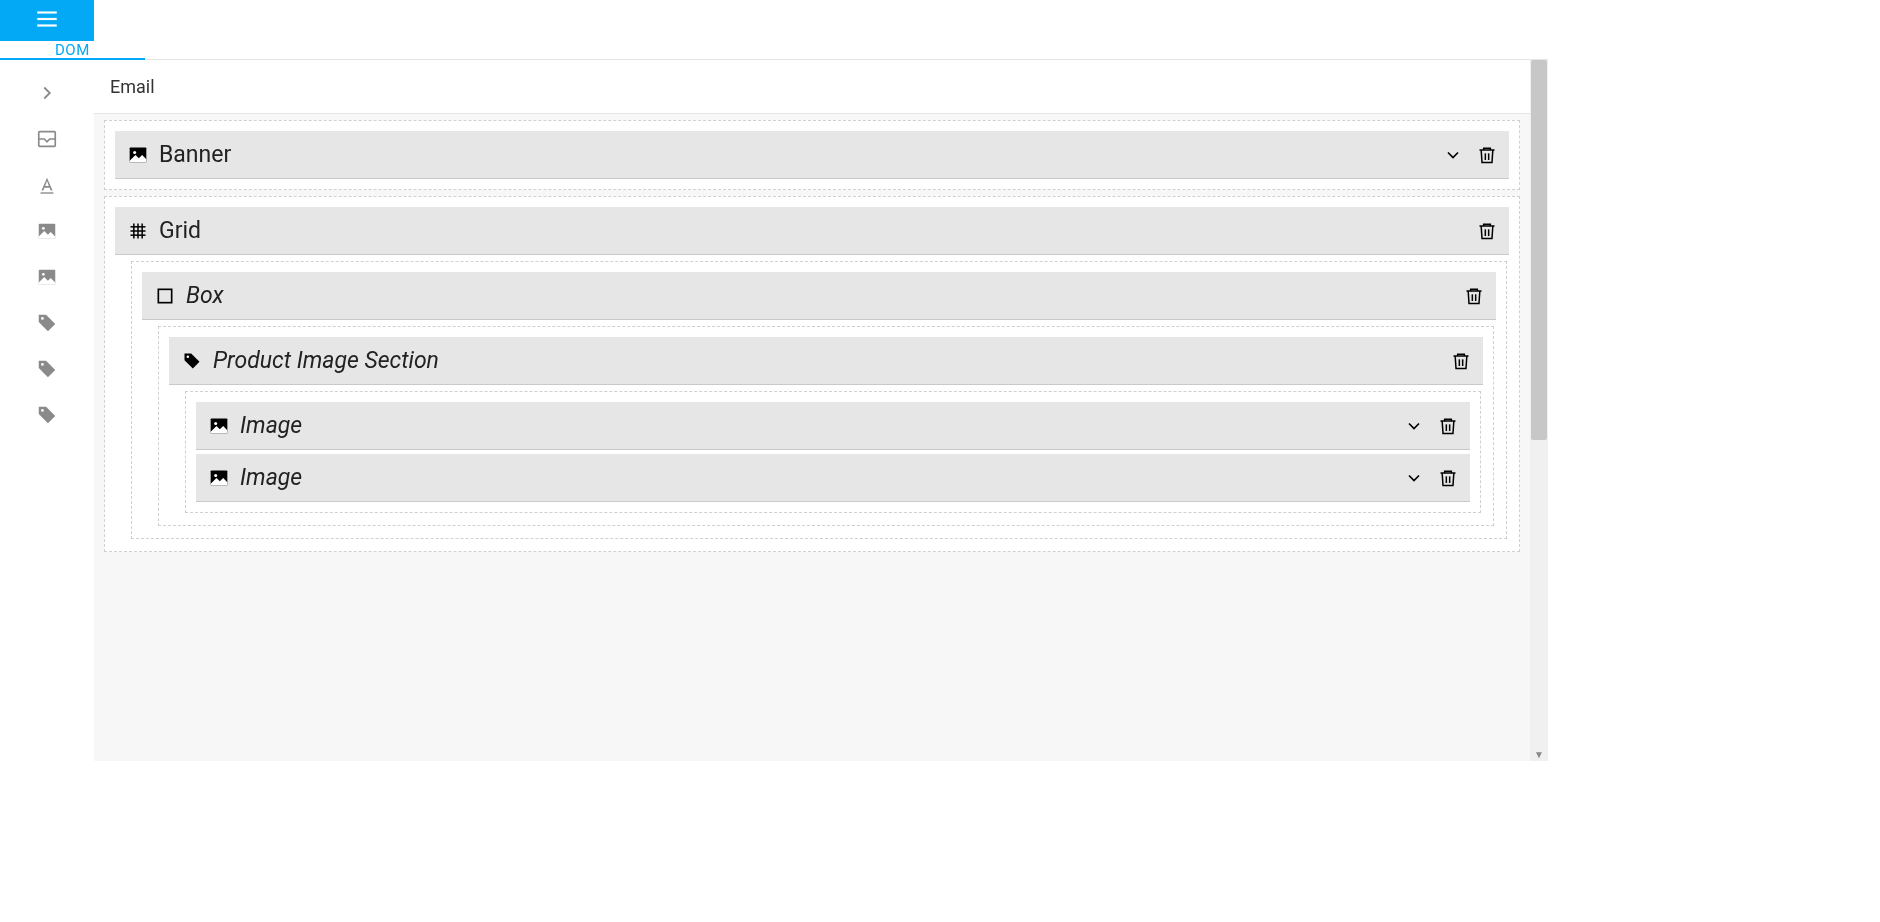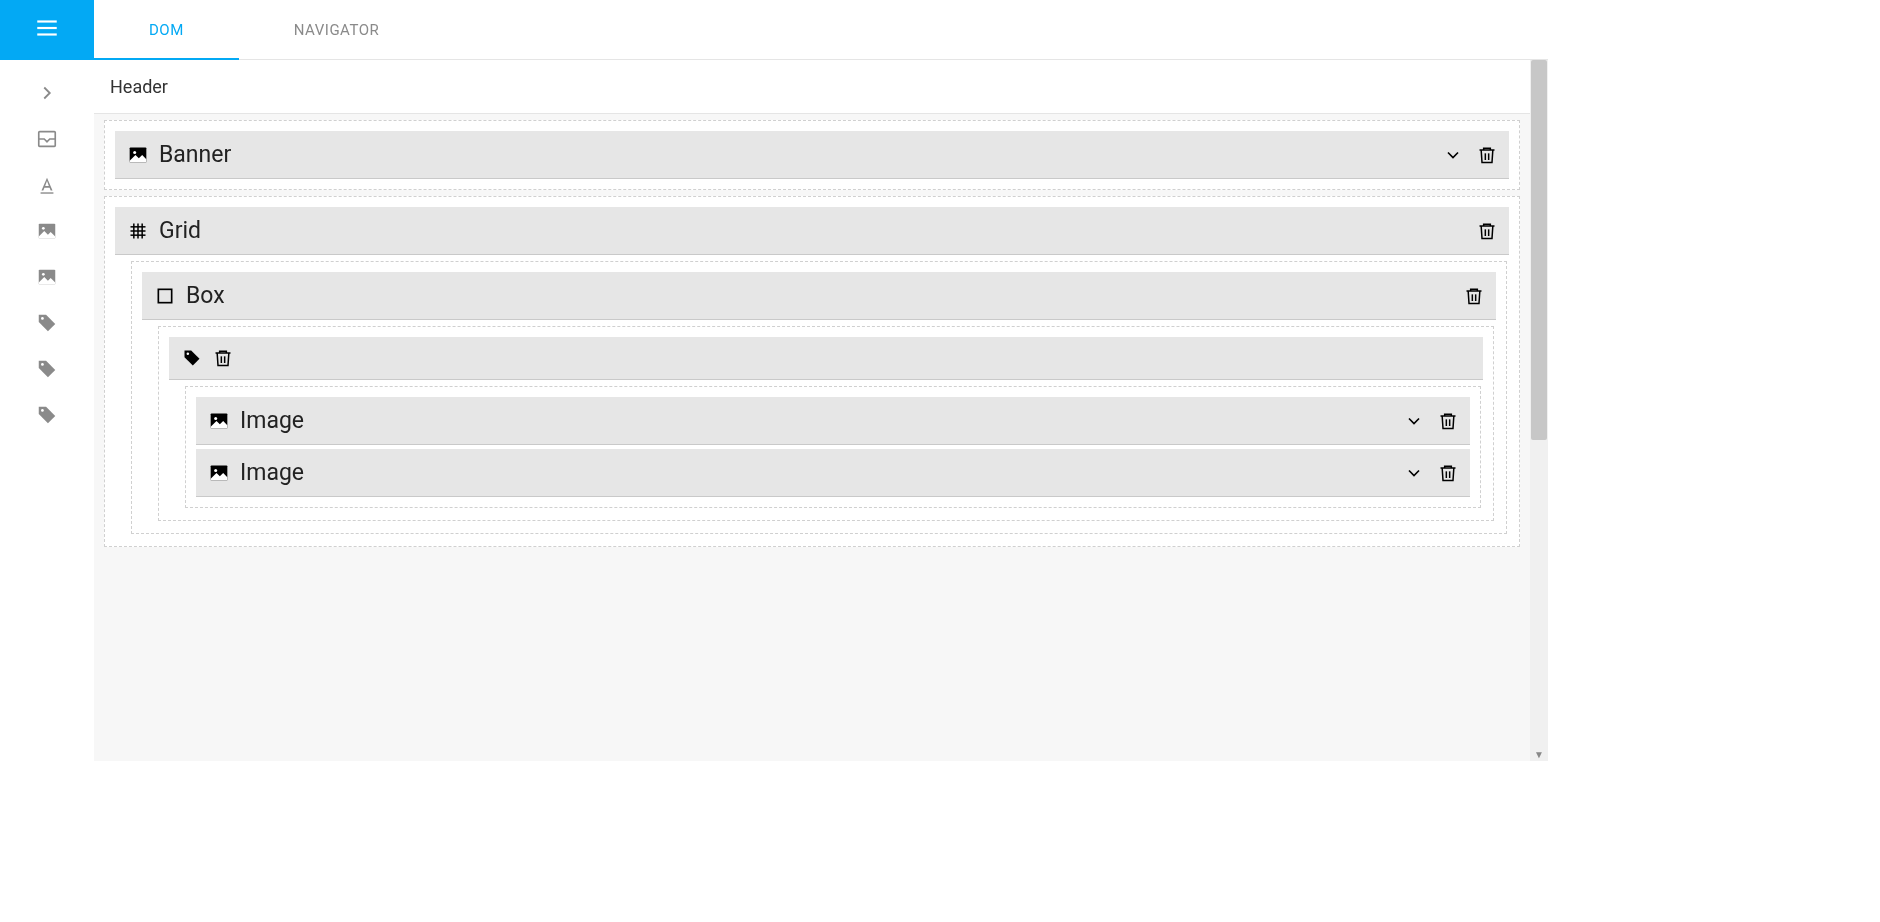--- a/index.html
+++ b/index.html
@@ -1,19 +1,19 @@
 <!DOCTYPE html>
 <html><head>
 <meta charset="utf-8">
 <style>
   * { box-sizing: border-box; margin: 0; padding: 0; }
   html, body { width: 100%; height: 100%; font-family: -apple-system, BlinkMacSystemFont, "Segoe UI", Roboto, Arial, sans-serif; background: #fff; }
   body { display: flex; flex-direction: column; height: 761px; width: 1548px; }
 
-  .topbar { display: flex; height: 60px; border-bottom: 1px solid #e5e5e5; }
+  .topbar { display: flex; height: 60px; border-bottom: 1px solid #e5e5e5; flex-direction: column; }
   .hamburger-btn { width: 94px; height: 60px; background: #03a9f4; display: flex; align-items: center; justify-content: center; cursor: pointer; }
   .hamburger-btn svg { width: 26px; height: 26px; }
   .tabs { display: flex; flex: 1; }
   .tab { display: flex; align-items: center; justify-content: center; padding: 0 55px; font-size: 15px; color: #8a8a8a; cursor: pointer; position: relative; letter-spacing: 0.5px; }
   .tab.active { color: #03a9f4; }
   .tab.active::after { content: ""; position: absolute; left: 0; right: 0; bottom: -1px; height: 2px; background: #03a9f4; }
 
   .main { flex: 1; display: flex; min-height: 0; }
   .left-rail { width: 94px; background: #fff; display: flex; flex-direction: column; align-items: center; padding-top: 20px; gap: 20px; }
   .rail-icon { width: 26px; height: 26px; display: flex; align-items: center; justify-content: center; color: #8a8a8a; cursor: pointer; }
@@ -25,21 +25,21 @@
   .dashed-wrap { border: 1px dashed #d0d0d0; margin: 6px 10px; padding: 6px; background: #fff; }
   .dashed-inner { border: 1px dashed #d0d0d0; margin: 6px; padding: 6px; background: #fff; }
 
   .node { background: #e6e6e6; display: flex; align-items: center; padding: 10px 12px; margin: 4px; border-bottom: 1px solid #c9c9c9; }
   .node .node-icon { width: 22px; height: 22px; margin-right: 10px; display: flex; align-items: center; justify-content: center; }
   .node .node-icon svg { width: 20px; height: 20px; }
   .node .node-label { font-size: 23px; color: #222; flex: 1; }
   .node .node-actions { display: flex; align-items: center; gap: 14px; }
   .node .chev, .node .trash { cursor: pointer; display: flex; align-items: center; justify-content: center; }
   .node .chev svg, .node .trash svg { width: 20px; height: 20px; }
-  .indent-2 { margin-left: 20px; }
+  .indent-2 { margin-left: 20px; font-style: italic; }
 
   .scroll-rail { width: 18px; background: #f0f0f0; position: relative; }
   .scroll-thumb { position: absolute; top: 0; left: 1px; right: 1px; height: 380px; background: #c7c7c7; border-radius: 2px; }
   .scroll-arrow { position: absolute; left: 0; right: 0; height: 14px; display:flex; align-items:center; justify-content:center; color:#888; font-size:10px; }
   .scroll-arrow.top { top: 0; }
   .scroll-arrow.bottom { bottom: 0; }
 </style>
 </head>
 <body>
 
@@ -50,23 +50,20 @@
           <line x1="3" y1="6" x2="21" y2="6"></line>
           <line x1="3" y1="12" x2="21" y2="12"></line>
           <line x1="3" y1="18" x2="21" y2="18"></line>
         </svg>
     </span>
   </div>
   <div class="tabs">
     <div class="tab active">
       <span>DOM</span>
     </div>
-    <div class="tab">
-      <span>NAVIGATOR</span>
-    </div>
   </div>
 </div>
 
 <div class="main">
 
   <div class="left-rail">
     <div class="rail-icon">
       <svg viewBox="0 0 24 24" fill="none" stroke="#8a8a8a" stroke-width="2">
           <polyline points="9 18 15 12 9 6"></polyline>
         </svg>
@@ -113,21 +110,21 @@
       <svg viewBox="0 0 24 24" fill="#8a8a8a">
           <path d="M3 3 H11 L21 13 L13 21 L3 11 Z"></path>
           <circle cx="7" cy="7" r="1.5" fill="#fff"></circle>
         </svg>
     </div>
   </div>
 
   <div class="content-wrap">
     <div class="content">
 
-      <div class="section-title">Header</div>
+      <div class="section-title">Email</div>
 
       <div class="dashed-wrap">
         <div class="node">
           <span class="node-icon">
             <svg viewBox="0 0 24 24" fill="#000">
                 <rect x="2" y="3" width="20" height="18" rx="1"></rect>
                 <circle cx="8" cy="9" r="1.8" fill="#fff"></circle>
                 <path d="M2 19 L9 12 L13 16 L17 12 L22 17 V21 H2 Z" fill="#fff"></path>
               </svg>
           </span>
@@ -203,20 +200,21 @@
 
           <div class="dashed-inner indent-2">
 
             <div class="node">
               <span class="node-icon">
                 <svg viewBox="0 0 24 24" fill="#000">
                     <path d="M3 3 H11 L21 13 L13 21 L3 11 Z"></path>
                     <circle cx="7" cy="7" r="1.5" fill="#fff"></circle>
                   </svg>
               </span>
+              <span class="node-label">Product Image Section</span>
               <div class="node-actions">
                 <span class="trash">
                   <svg viewBox="0 0 24 24" fill="none" stroke="#000" stroke-width="1.8">
                       <polyline points="3 6 5 6 21 6"></polyline>
                       <path d="M19 6 L18 21 H6 L5 6"></path>
                       <line x1="10" y1="10" x2="10" y2="18"></line>
                       <line x1="14" y1="10" x2="14" y2="18"></line>
                       <path d="M8 6 V4 H16 V6"></path>
                     </svg>
                 </span>

